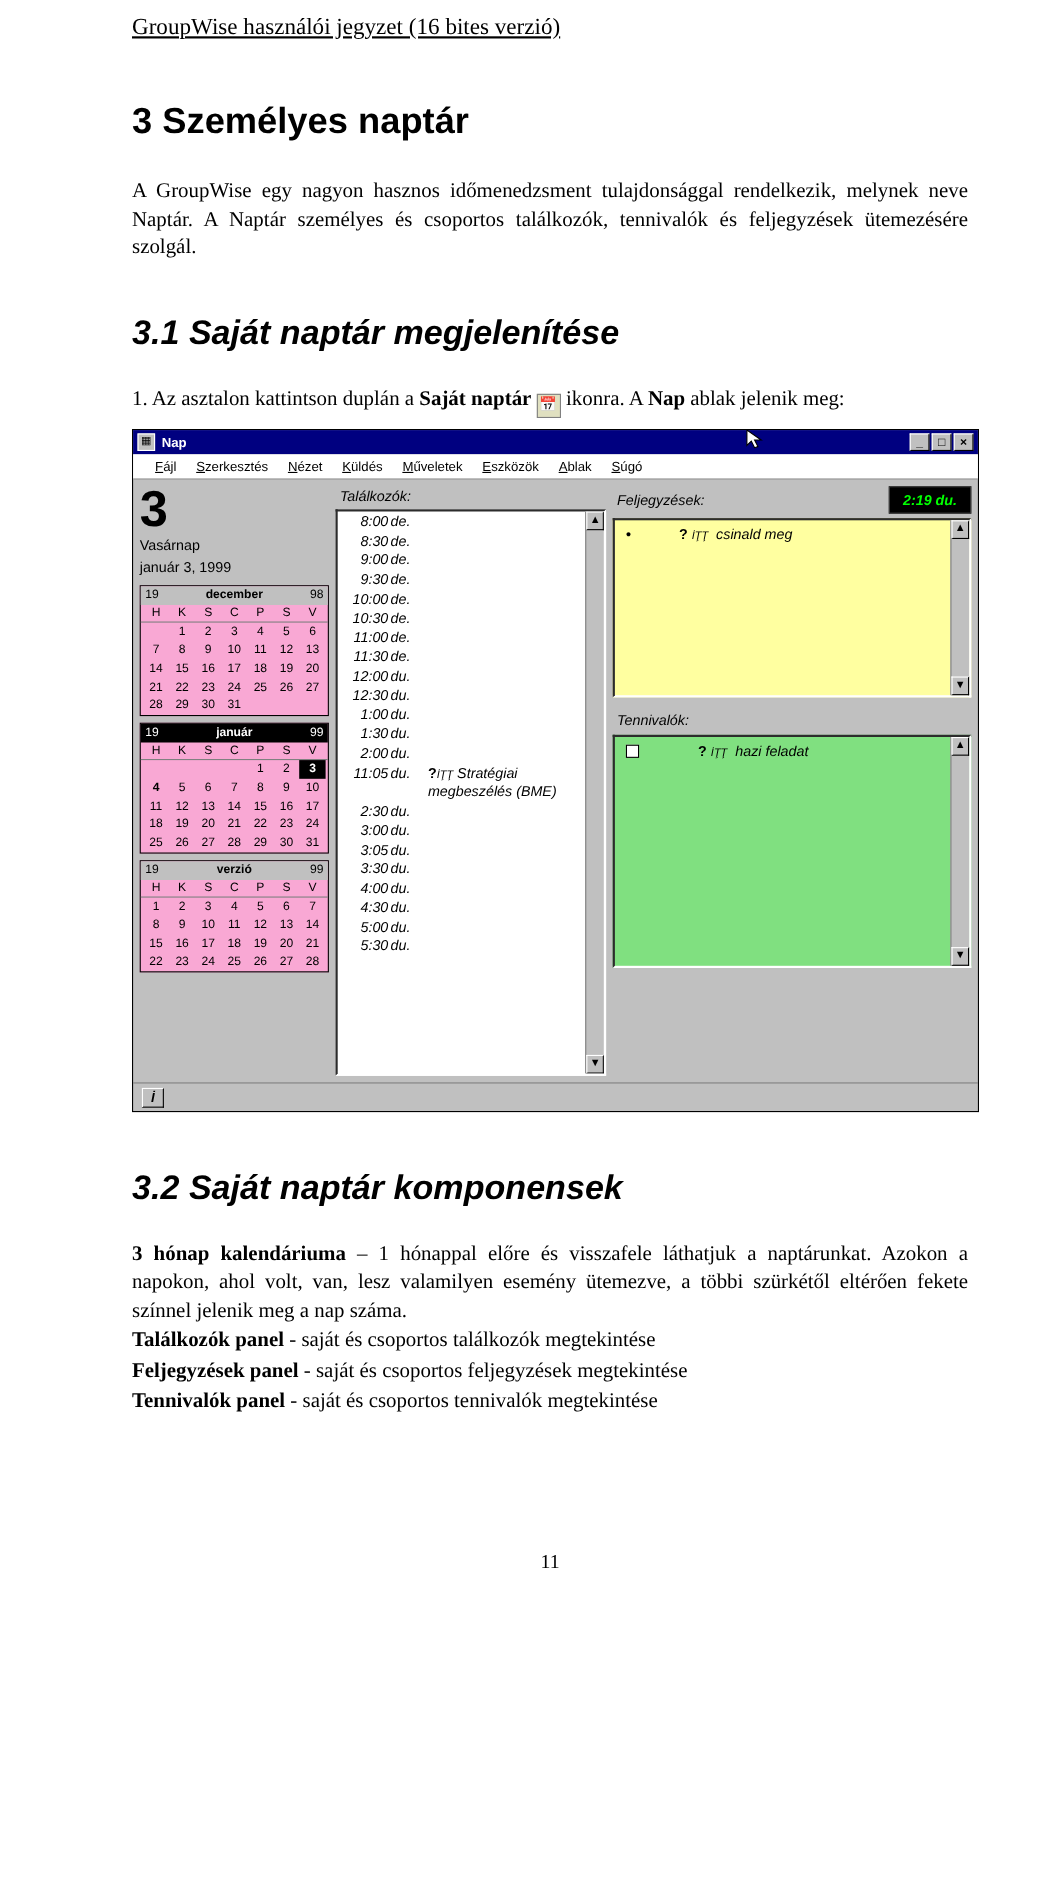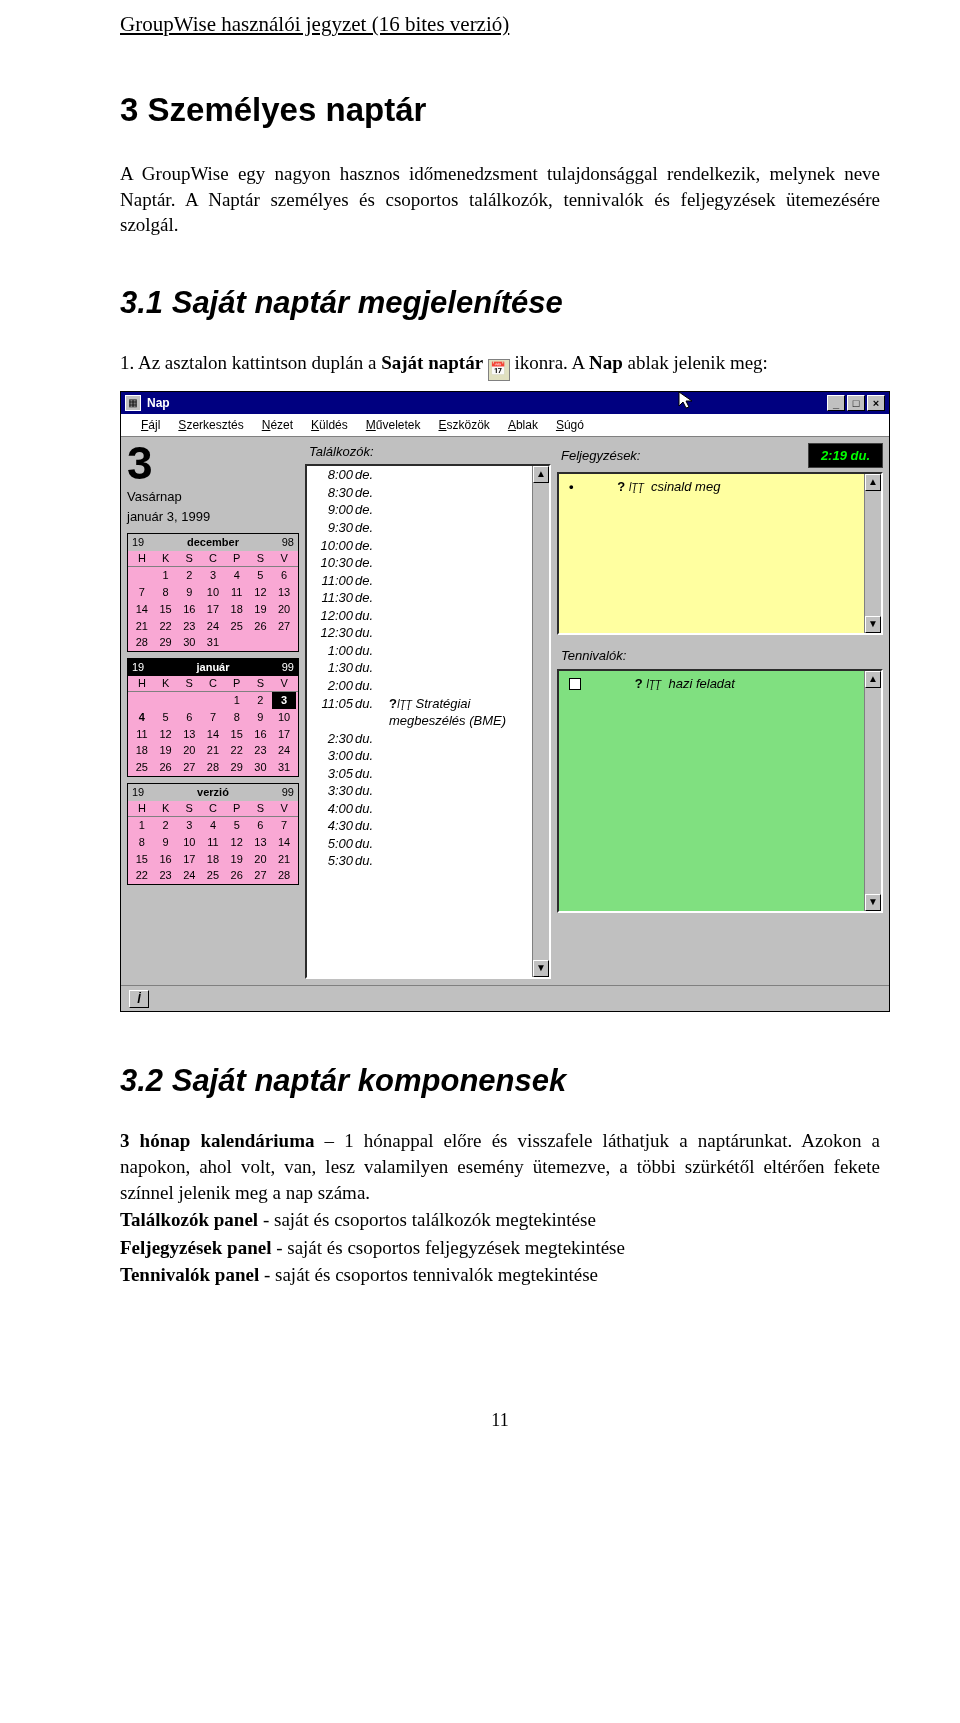--- a/index.html
+++ b/index.html
@@ -171,21 +171,21 @@
     padding: 3px 12px;
     font-style: italic;
     border: 1px solid #404040;
   }
   .notesbox, .tasksbox {
     border: 2px inset #fff;
     border-top-color:#808080; border-left-color:#808080;
     position: relative;
   }
   .notesbox { background:#ffffa0; height: 163px; margin-bottom: 12px;}
-  .tasksbox { background:#80e080; height: 244px; }
+  .tasksbox { background:#80e080; height: 212px; }
   .noteitem, .taskitem { font-style: italic; font-size: 13px; padding: 4px 20px 4px 10px; }
   .noteitem .bullet { font-style: normal; font-weight: bold; margin-right: 40px;}
   .taskitem .chk { display:inline-block; width:12px; height:12px; border:1px solid #000; background:#fff; margin-right: 50px; vertical-align:-2px;}
   .statusbar {
     border-top: 1px solid #808080;
     padding: 4px 8px;
     height: 26px;
   }
   .statusbar .sbtn2 {
     display:inline-block; width:20px; height:18px;

